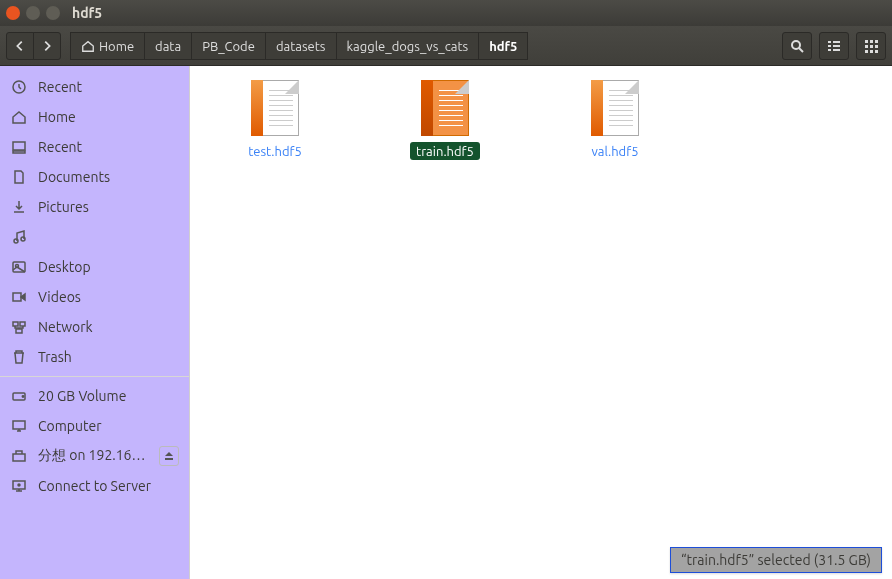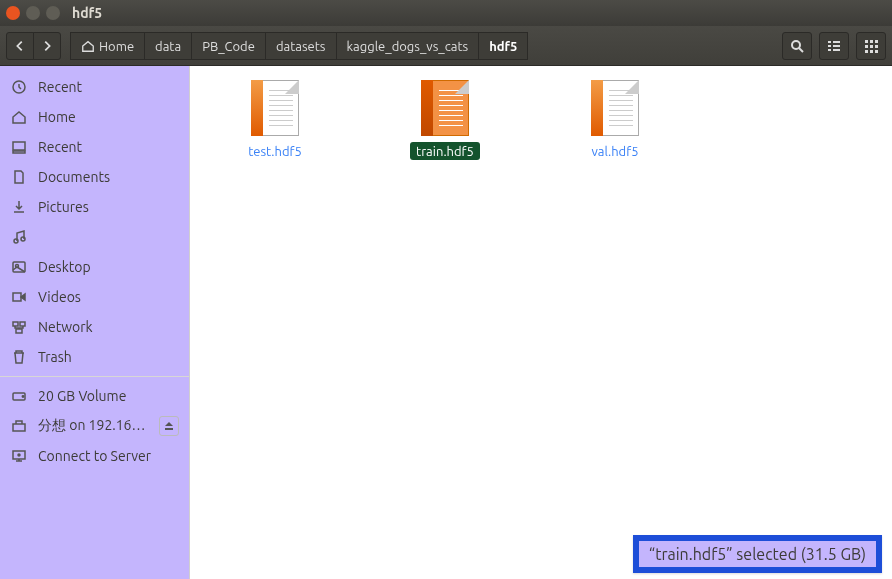--- a/index.html
+++ b/index.html
@@ -42,21 +42,21 @@
 .file-icon .page { position: absolute; inset: 0; background: #fff; border: 1px solid #aaa; }
 .file-icon .corner { position: absolute; top: 0; right: 0; width: 14px; height: 14px; background: linear-gradient(135deg, transparent 48%, #ccc 52%); }
 .file-icon .band { position: absolute; left: 0; top: 0; bottom: 0; width: 12px; background: linear-gradient(#f39c46, #e05a00); }
 .file-icon .lines { position: absolute; left: 18px; right: 6px; top: 10px; bottom: 10px; background: repeating-linear-gradient(#ccc 0 1px, transparent 1px 5px); }
 .file-icon.selected .page { background: #f39245; border-color: #d06a00; }
 .file-icon.selected .band { background: linear-gradient(#e05a00, #c04800); }
 .file-icon.selected .lines { background: repeating-linear-gradient(#fff 0 1px, transparent 1px 5px); }
 .file-label { font-size: 13px; color: #3b82f6; padding: 2px 6px; border-radius: 3px; }
 .file-label.selected { background: #14532d; color: #fff; }
 
-.statusbar-tip { position: absolute; bottom: 6px; right: 10px; background: #c4b5fd; border: 6px solid #1d4ed8; padding: 4px 10px; font-size: 16px; color: #3c3b37; box-shadow: 0 1px 2px rgba(0,0,0,0.15); }
+.statusbar-tip { position: absolute; bottom: 6px; right: 10px; background: #a3a3a3; border: 1px solid #1d4ed8; padding: 4px 10px; font-size: 14px; color: #3c3b37; box-shadow: 0 1px 2px rgba(0,0,0,0.15); }
 .watermark { position: absolute; bottom: 10px; right: 14px; color: #d9d6d0; font-size: 13px; pointer-events: none; }
 </style>
 </head>
 <body>
 
 <div class="titlebar">
   <div class="win-btns">
     <div class="win-btn win-close"></div>
     <div class="win-btn win-min"></div>
     <div class="win-btn win-max"></div>
@@ -223,20 +223,29 @@
       </div>
       <div class="side-sep"></div>
       <div class="side-item">
         <span class="icon">
           <svg viewBox="0 0 16 16" fill="none" stroke="currentColor" stroke-width="1.5">
             <rect x="2" y="5" width="12" height="7" rx="1"></rect>
             <circle cx="12" cy="8.5" r="0.7" fill="currentColor"></circle>
           </svg>
         </span>
         <span class="label">20 GB Volume</span>
+      </div>
+      <div class="side-item">
+        <span class="icon">
+          <svg viewBox="0 0 16 16" fill="none" stroke="currentColor" stroke-width="1.5">
+            <rect x="2" y="3" width="12" height="8"></rect>
+            <path d="M6 13h4M8 11v2"></path>
+          </svg>
+        </span>
+        <span class="label">Computer</span>
       </div>
       <div class="side-item">
         <span class="icon">
           <svg viewBox="0 0 16 16" fill="none" stroke="currentColor" stroke-width="1.5">
             <rect x="2" y="6" width="12" height="7"></rect>
             <path d="M5 6V3h6v3"></path>
           </svg>
         </span>
         <span class="label">分想 on 192.16…</span>
         <span class="eject">

